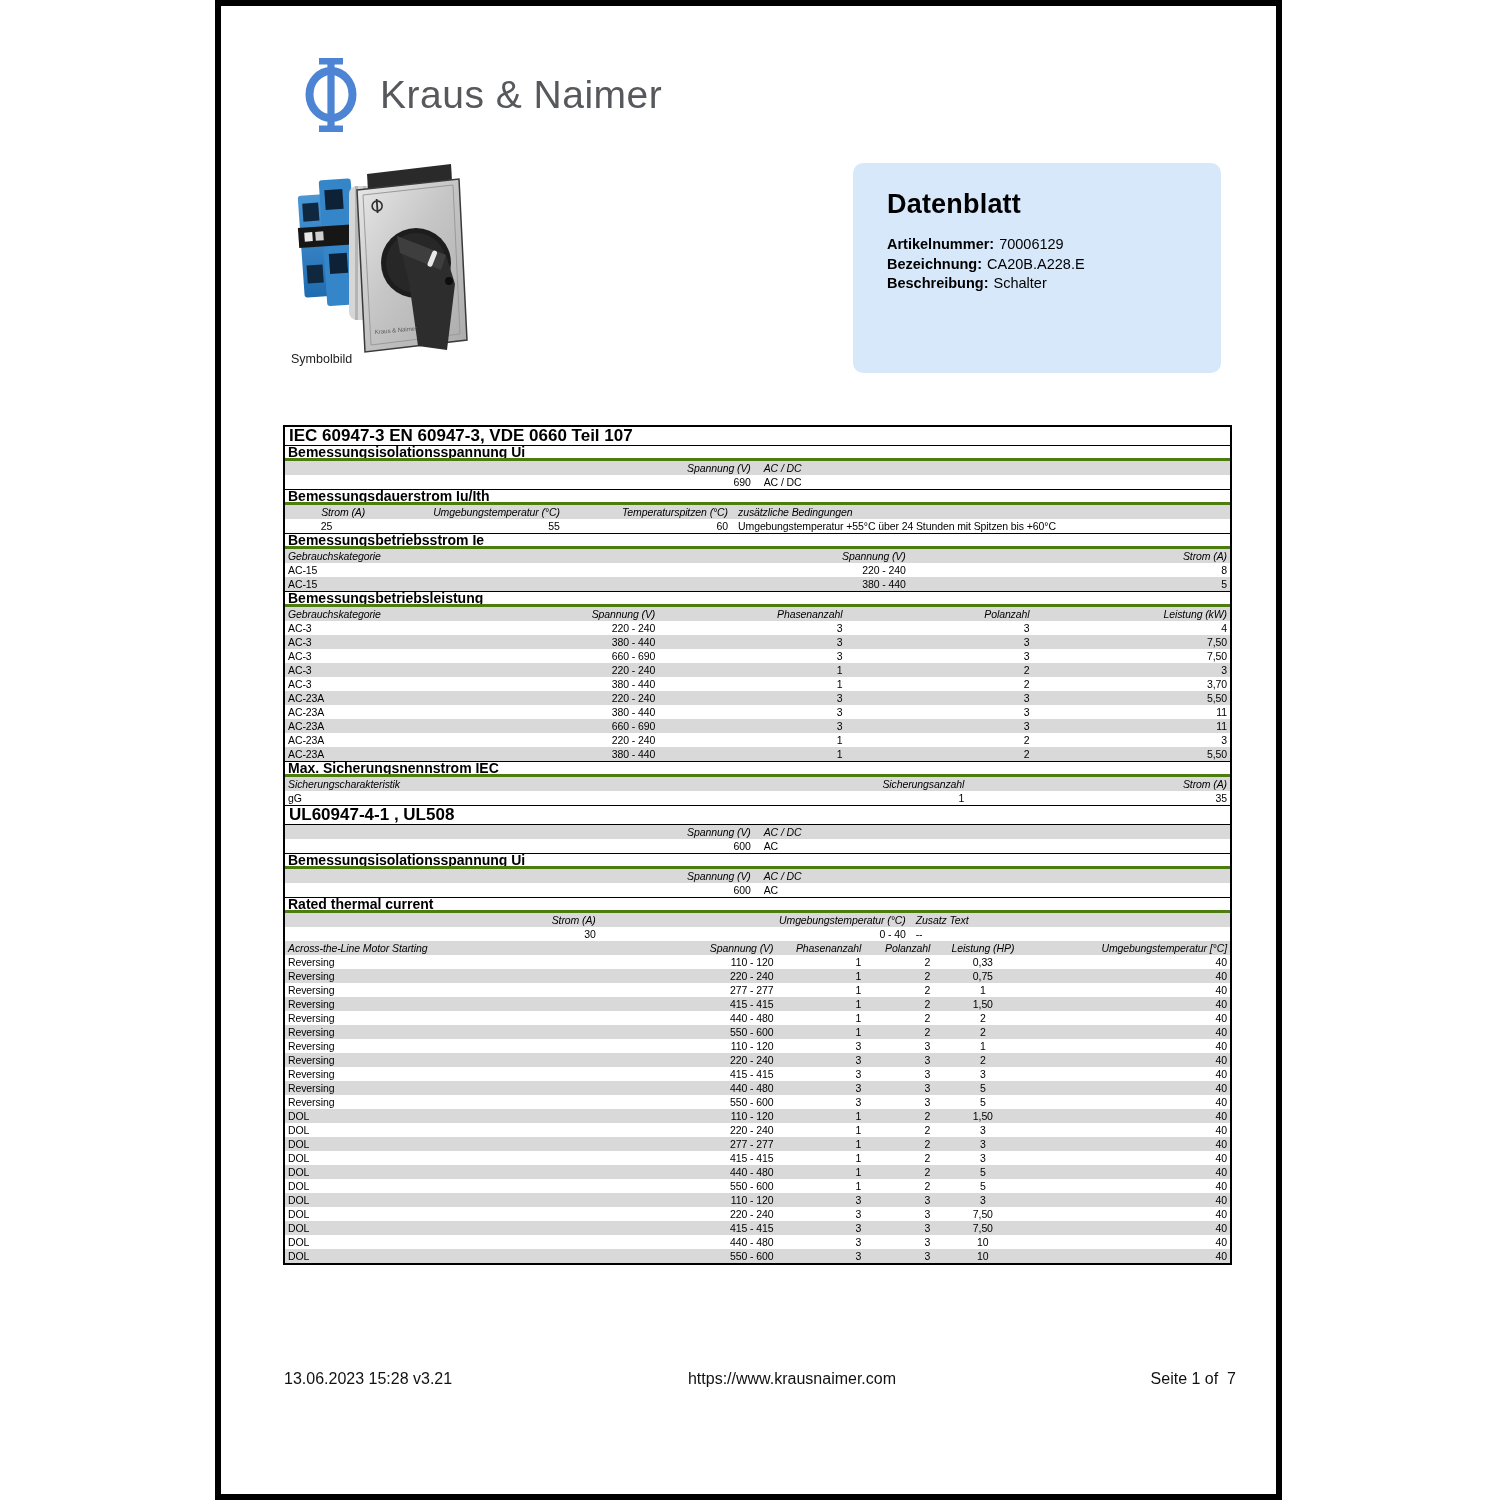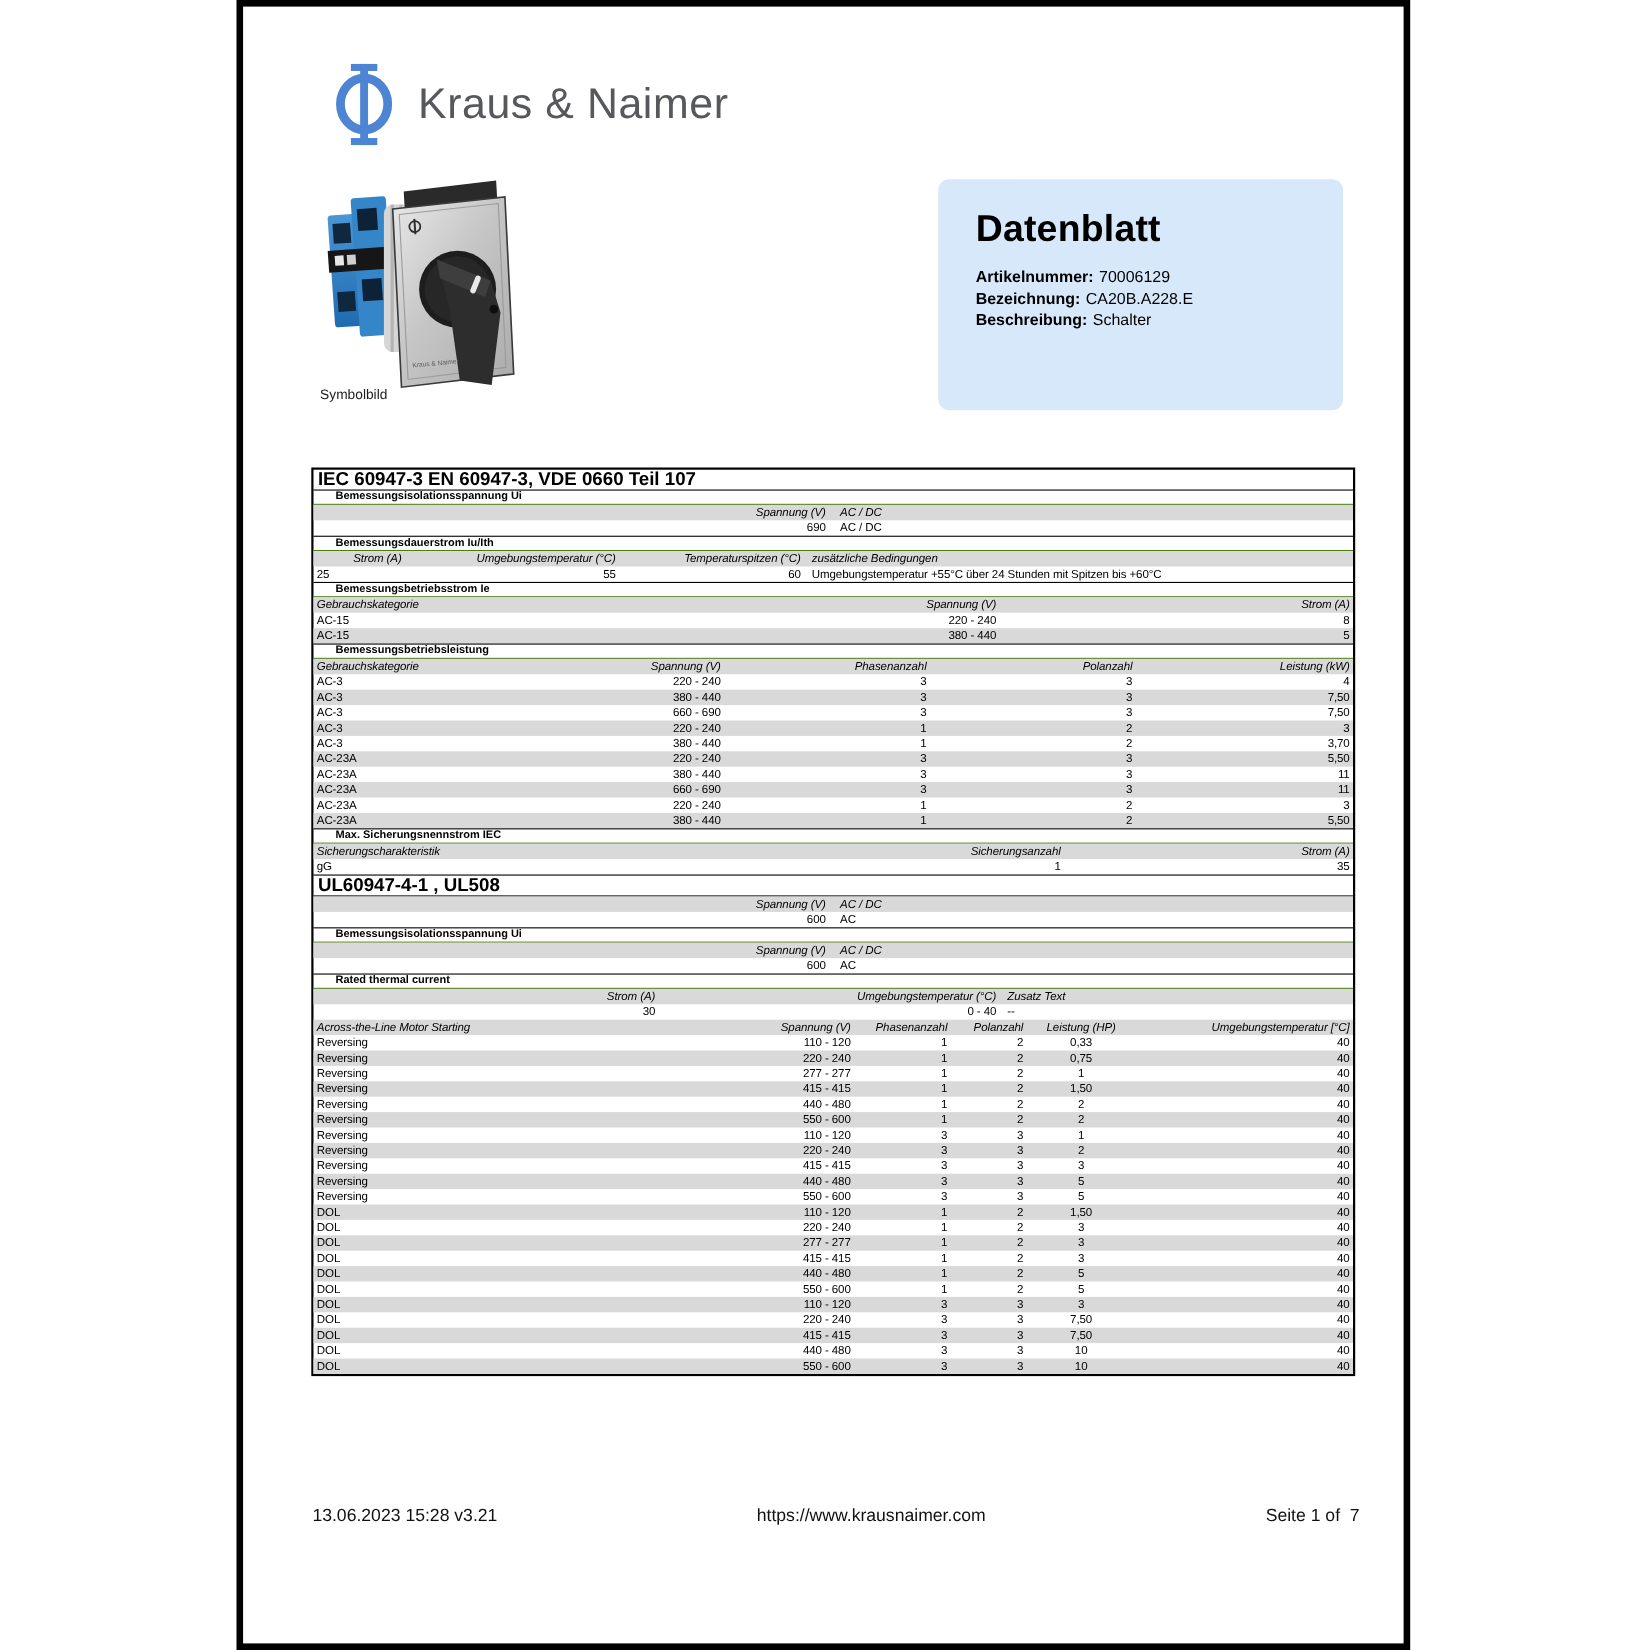--- a/index.html
+++ b/index.html
@@ -8,33 +8,33 @@
         border:6px solid #000;background:#fff;}
   
   .logo{position:absolute;left:84px;top:50px;height:78px;display:flex;align-items:center;gap:23px;}
   .logo-text{font-size:39px;font-weight:400;color:#57585c;letter-spacing:0.5px;white-space:nowrap;}
   
   .product{position:absolute;left:76px;top:156px;width:178px;height:196px;}
   .symbol-caption{position:absolute;left:70px;top:346px;font-size:12.5px;color:#1c1c1c;}
   
   .infobox{position:absolute;left:632px;top:157px;width:368px;height:210px;background:#d7e8fa;
            border-radius:10px;box-sizing:border-box;padding:26px 20px 0 34px;}
-  .infobox h1{margin:0 0 15px 0;font-size:34px;font-weight:bold;letter-spacing:0.2px;}
+  .infobox h1{margin:0 0 15px 0;font-size:27px;font-weight:bold;letter-spacing:0.2px;}
   .info-line{font-size:14.5px;line-height:19.5px;}
   .info-line b{margin-right:5px;}
   
   .datatable{position:absolute;left:62px;top:419px;width:949px;box-sizing:border-box;
              border:2px solid #000;background:#fff;}
   .trow{display:flex;height:14px;line-height:14px;font-size:10.5px;letter-spacing:-0.1px;overflow:hidden;}
   .trow.header{background:#d9d9d9;font-style:italic;}
   .trow.shade{background:#d9d9d9;}
   .trow.title{display:block;height:18px;line-height:18px;font-size:17px;font-weight:bold;
               border-bottom:1px solid #000;padding-left:4px;letter-spacing:0;}
-  .trow.subtitle{display:block;height:12px;line-height:12px;font-size:10px;font-weight:bold;
-              border-bottom:1px solid #4d7c0f;padding-left:20px;letter-spacing:0;}
+  .trow.subtitle{display:block;height:12px;line-height:12px;font-size:14px;font-weight:bold;
+              border-bottom:3px solid #4d7c0f;padding-left:3px;letter-spacing:0;}
   .trow.line-top{border-top:1px solid #000;}
   .tcell{box-sizing:border-box;white-space:nowrap;overflow:hidden;padding:0 3px;}
   
   .pfooter{position:absolute;top:1364px;left:0;width:100%;height:16px;font-size:16px;color:#111;text-decoration:underline;}
   .f-left{position:absolute;left:63px;}
   .f-center{position:absolute;left:571px;transform:translateX(-50%);}
   .f-right{position:absolute;right:40px;white-space:pre;}
 </style>
 </head>
 <body>
@@ -132,21 +132,21 @@
         <div class="tcell" style="width: 50.4%; text-align: left; padding-left: 10px;">AC / DC</div>
       </div>
       <div class="trow subtitle line-top">Bemessungsdauerstrom Iu/Ith</div>
       <div class="trow header">
         <div class="tcell" style="width: 8.8%; text-align: right;">Strom (A)</div>
         <div class="tcell" style="width: 20.6%; text-align: right;">Umgebungstemperatur (°C)</div>
         <div class="tcell" style="width: 17.8%; text-align: right;">Temperaturspitzen (°C)</div>
         <div class="tcell" style="width: 52.8%; text-align: left; padding-left: 7px;">zusätzliche Bedingungen</div>
       </div>
       <div class="trow data">
-        <div class="tcell" style="width: 8.8%; text-align: left;">25</div>
+        <div class="tcell" style="width: 8.8%; text-align: center;">25</div>
         <div class="tcell" style="width: 20.6%; text-align: right;">55</div>
         <div class="tcell" style="width: 17.8%; text-align: right;">60</div>
         <div class="tcell" style="width: 52.8%; text-align: left; padding-left: 7px;">Umgebungstemperatur +55°C über 24 Stunden mit Spitzen bis +60°C</div>
       </div>
       <div class="trow subtitle line-top">Bemessungsbetriebsstrom Ie</div>
       <div class="trow header">
         <div class="tcell" style="width: 40%; text-align: left;">Gebrauchskategorie</div>
         <div class="tcell" style="width: 26%; text-align: right;">Spannung (V)</div>
         <div class="tcell" style="width: 34%; text-align: right;">Strom (A)</div>
       </div>

